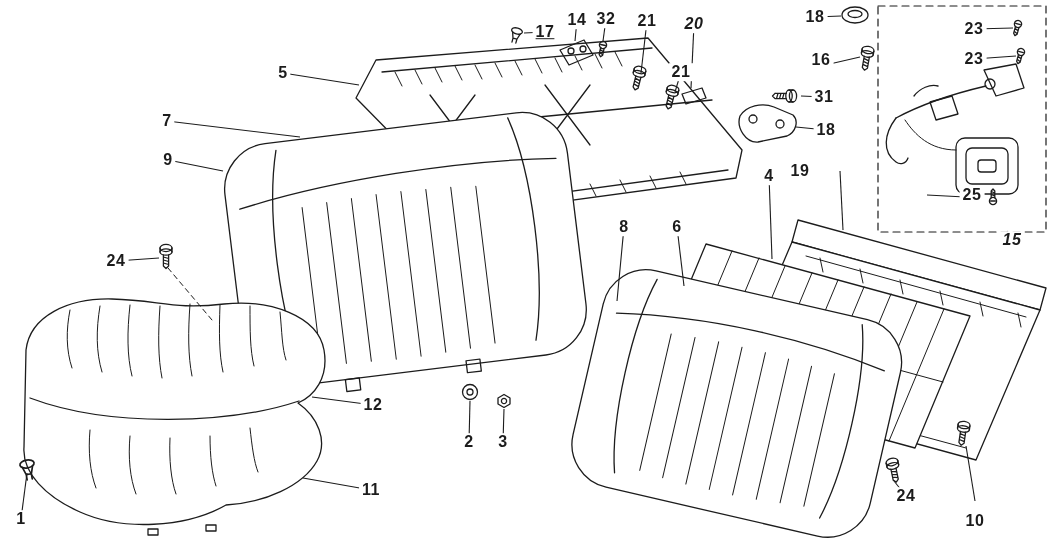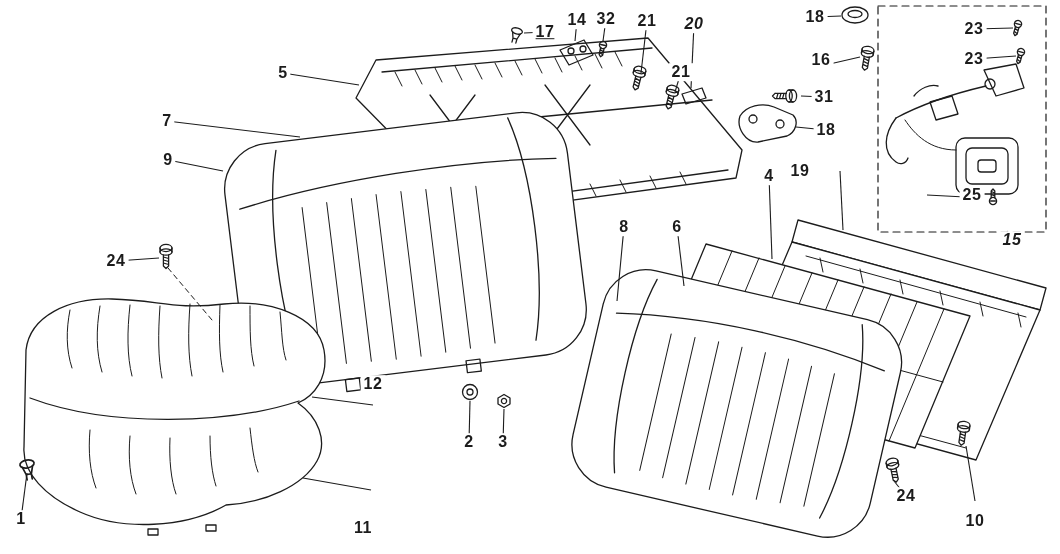--- a/index.html
+++ b/index.html
@@ -232,22 +232,22 @@
       <div class="callout" style="left: 21px; top: 519px;">1</div>
       <div class="callout" style="left: 469px; top: 442px;">2</div>
       <div class="callout" style="left: 503px; top: 442px;">3</div>
       <div class="callout" style="left: 769px; top: 176px;">4</div>
       <div class="callout" style="left: 283px; top: 73px;">5</div>
       <div class="callout" style="left: 677px; top: 227px;">6</div>
       <div class="callout" style="left: 167px; top: 121px;">7</div>
       <div class="callout" style="left: 624px; top: 227px;">8</div>
       <div class="callout" style="left: 168px; top: 160px;">9</div>
       <div class="callout" style="left: 975px; top: 501px; margin-top: 20px;">10</div>
-      <div class="callout" style="left: 363px; top: 490px; margin-top: 38px;">11</div>
-      <div class="callout" style="left: 373px; top: 384px;">12</div>
+      <div class="callout" style="left: 371px; top: 490px;">11</div>
+      <div class="callout" style="left: 373px; top: 405px;">12</div>
       <div class="callout" style="left: 826px; top: 130px;">18</div>
       <div class="callout" style="left: 577px; top: 20px;">14</div>
       <div class="callout" style="left: 1012px; top: 240px; font-style: italic;">15</div>
       <div class="callout" style="left: 821px; top: 60px;">16</div>
       <div class="callout" style="left: 545px; top: 32px; text-decoration: underline;">17</div>
       <div class="callout" style="left: 815px; top: 17px; text-align: right;">18</div>
       <div class="callout" style="left: 800px; top: 171px;">19</div>
       <div class="callout" style="left: 694px; top: 24px; font-style: italic;">20</div>
       <div class="callout" style="left: 647px; top: 21px;">21</div>
       <div class="callout" style="left: 681px; top: 72px;">21</div>

